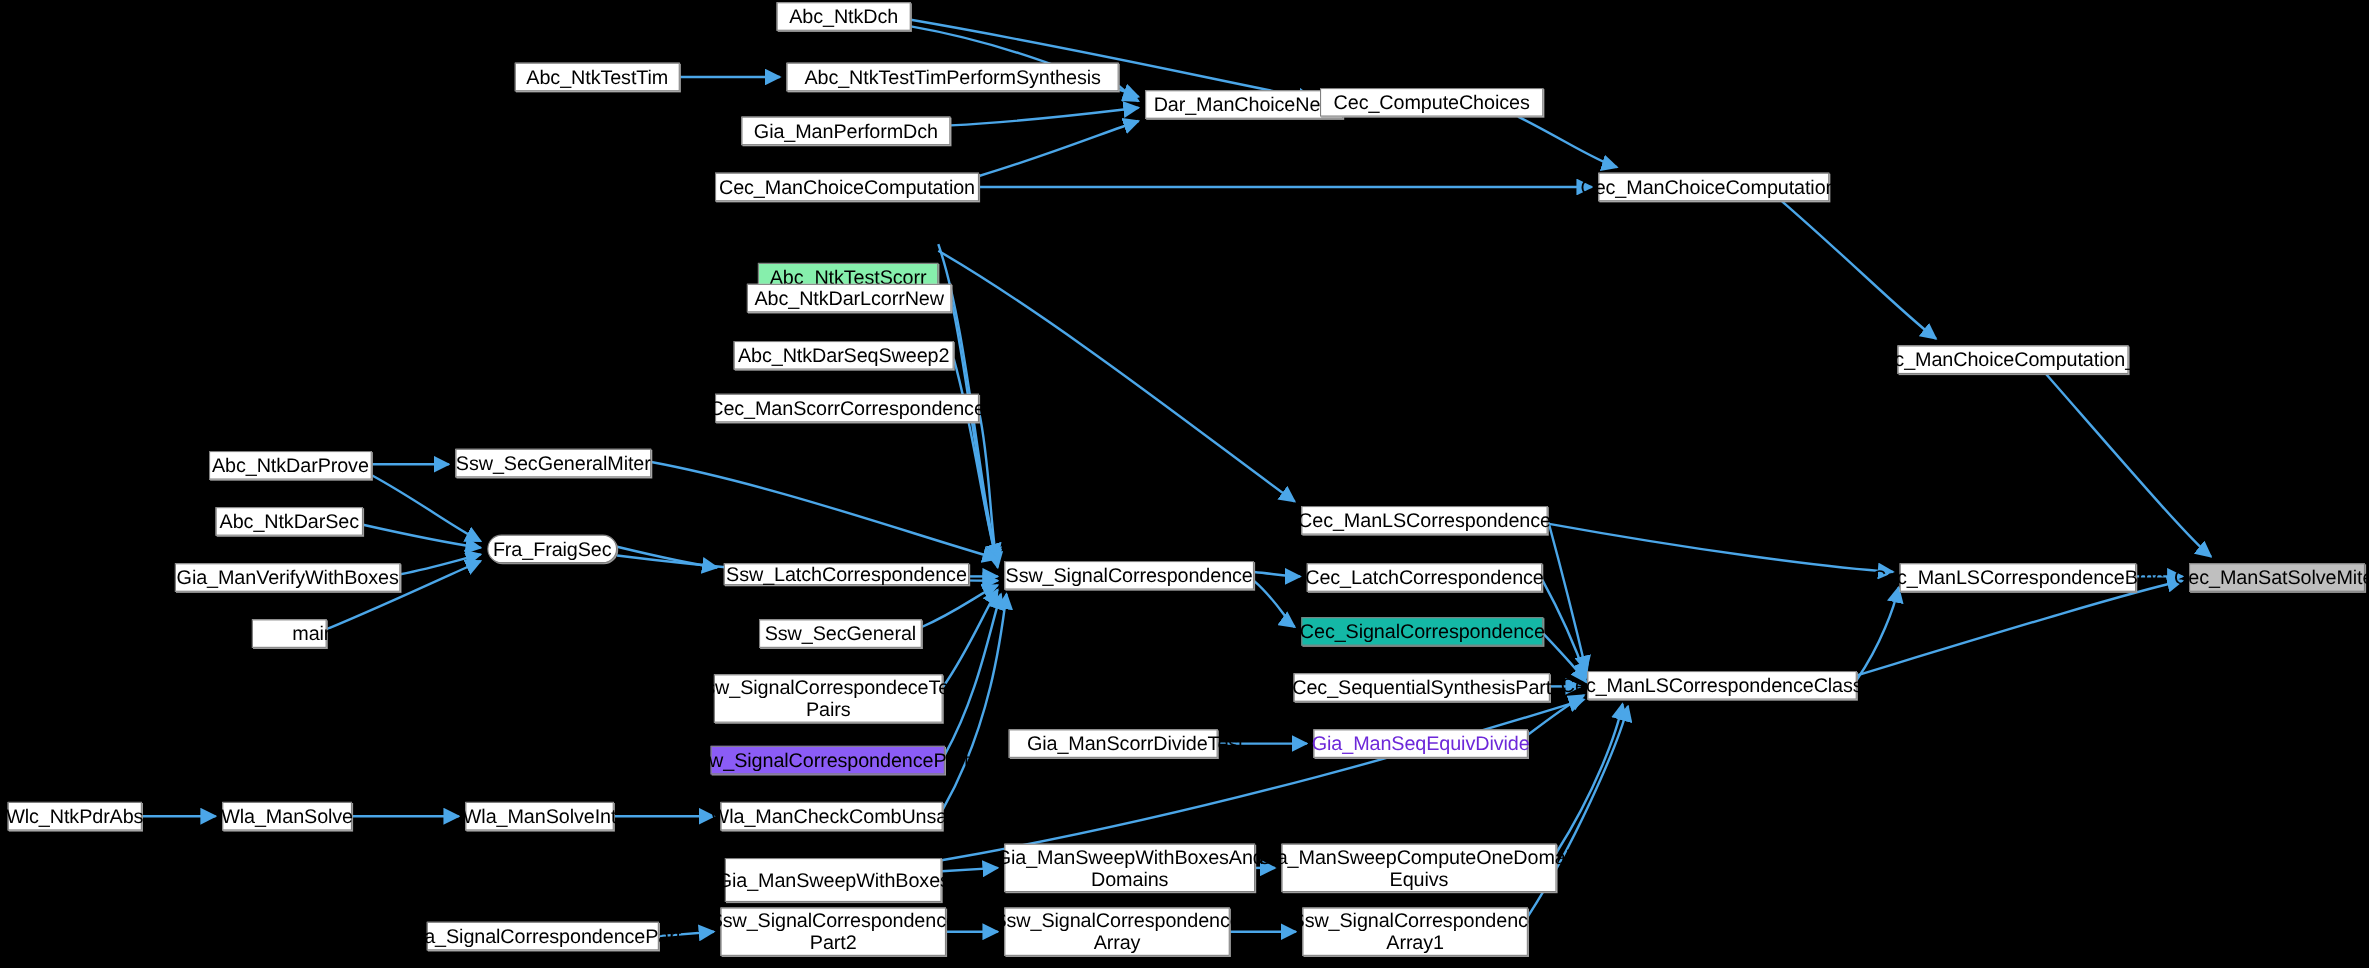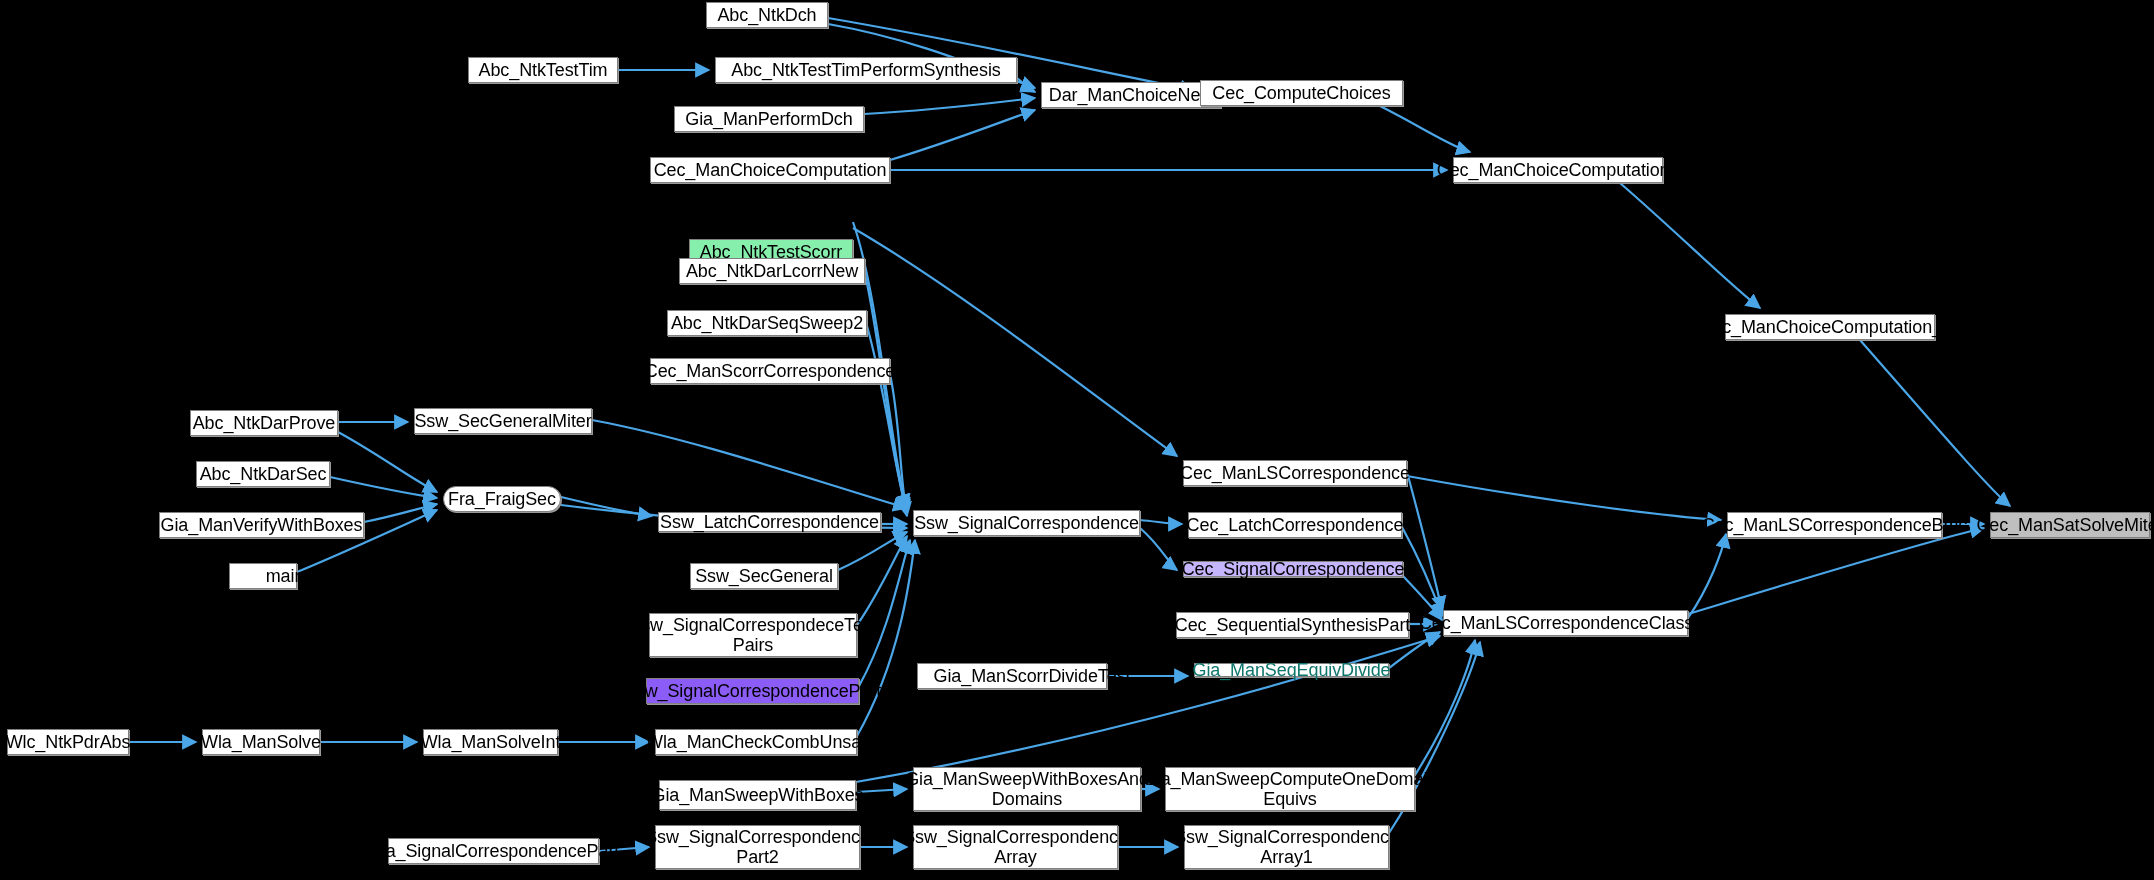--- a/index.html
+++ b/index.html
@@ -123,33 +123,33 @@
       <div class="node" style="left: 1183px; top: 460px; width: 224px; height: 26px; background: rgb(255, 255, 255); border-color: rgb(128, 128, 128); color: rgb(0, 0, 0);">Cec_ManLSCorrespondence</div>
       <div class="node" style="left: 443px; top: 486px; width: 118px; height: 26px; background: rgb(255, 255, 255); border-color: rgb(128, 128, 128); color: rgb(0, 0, 0); border-radius: 13px;">Fra_FraigSec</div>
       <div class="node" style="left: 159px; top: 512px; width: 205px; height: 26px; background: rgb(255, 255, 255); border-color: rgb(128, 128, 128); color: rgb(0, 0, 0);">Gia_ManVerifyWithBoxes</div>
       <div class="node" style="left: 658px; top: 512px; width: 223px; height: 20px; background: rgb(255, 255, 255); border-color: rgb(128, 128, 128); color: rgb(0, 0, 0);">Ssw_LatchCorrespondence</div>
       <div class="node" style="left: 913px; top: 510px; width: 227px; height: 26px; background: rgb(255, 255, 255); border-color: rgb(128, 128, 128); color: rgb(0, 0, 0);">Ssw_SignalCorrespondence</div>
       <div class="node" style="left: 1188px; top: 512px; width: 214px; height: 26px; background: rgb(255, 255, 255); border-color: rgb(128, 128, 128); color: rgb(0, 0, 0);">Cec_LatchCorrespondence</div>
       <div class="node" style="left: 1727px; top: 512px; width: 215px; height: 26px; background: rgb(255, 255, 255); border-color: rgb(128, 128, 128); color: rgb(0, 0, 0);">Cec_ManLSCorrespondenceBmc</div>
       <div class="node highlight" style="left: 1990px; top: 512px; width: 160px; height: 26px; background: rgb(191, 191, 191); border-color: rgb(128, 128, 128); color: rgb(0, 0, 0);">Cec_ManSatSolveMiter</div>
       <div class="node" style="left: 229px; top: 563px; width: 68px; height: 26px; background: rgb(255, 255, 255); border-color: rgb(128, 128, 128); color: rgb(0, 0, 0); padding-left: 44px;">main</div>
       <div class="node" style="left: 690px; top: 563px; width: 148px; height: 26px; background: rgb(255, 255, 255); border-color: rgb(128, 128, 128); color: rgb(0, 0, 0);">Ssw_SecGeneral</div>
-      <div class="node" style="left: 1183px; top: 561px; width: 220px; height: 16px; background: #c4b5fd; border-color: rgb(128, 128, 128); color: rgb(0, 0, 0);">Cec_SignalCorrespondence</div>
+      <div class="node" style="left: 1183px; top: 561px; width: 220px; height: 26px; background: #14b8a6; border-color: rgb(128, 128, 128); color: rgb(0, 0, 0);">Cec_SignalCorrespondence</div>
       <div class="node" style="left: 1176px; top: 612px; width: 233px; height: 26px; background: rgb(255, 255, 255); border-color: rgb(128, 128, 128); color: rgb(0, 0, 0);">Cec_SequentialSynthesisPart</div>
       <div class="node" style="left: 1443px; top: 610px; width: 245px; height: 26px; background: rgb(255, 255, 255); border-color: rgb(128, 128, 128); color: rgb(0, 0, 0);">Cec_ManLSCorrespondenceClasses</div>
       <div class="node" style="left: 649px; top: 613px; width: 208px; height: 44px; background: rgb(255, 255, 255); border-color: rgb(128, 128, 128); color: rgb(0, 0, 0);">Ssw_SignalCorrespondeceTest
 Pairs</div>
       <div class="node" style="left: 917px; top: 663px; width: 190px; height: 26px; background: rgb(255, 255, 255); border-color: rgb(128, 128, 128); color: rgb(0, 0, 0); padding-left: 40px;">Gia_ManScorrDivideTest</div>
-      <div class="node" style="left: 1194px; top: 663px; width: 195px; height: 14px; background: rgb(255, 255, 255); border-color: rgb(128, 128, 128); color: #0f766e;">Gia_ManSeqEquivDivide</div>
+      <div class="node" style="left: 1194px; top: 663px; width: 195px; height: 26px; background: rgb(255, 255, 255); border-color: rgb(128, 128, 128); color: #6d28d9;">Gia_ManSeqEquivDivide</div>
       <div class="node" style="left: 646px; top: 678px; width: 213px; height: 26px; background: #8b5cf6; border-color: rgb(128, 128, 128); color: rgb(0, 0, 0);">Ssw_SignalCorrespondencePart</div>
       <div class="node" style="left: 7px; top: 729px; width: 122px; height: 26px; background: rgb(255, 255, 255); border-color: rgb(128, 128, 128); color: rgb(0, 0, 0);">Wlc_NtkPdrAbs</div>
       <div class="node" style="left: 202px; top: 729px; width: 118px; height: 26px; background: rgb(255, 255, 255); border-color: rgb(128, 128, 128); color: rgb(0, 0, 0);">Wla_ManSolve</div>
       <div class="node" style="left: 423px; top: 729px; width: 135px; height: 26px; background: rgb(255, 255, 255); border-color: rgb(128, 128, 128); color: rgb(0, 0, 0);">Wla_ManSolveInt</div>
       <div class="node" style="left: 655px; top: 729px; width: 202px; height: 26px; background: rgb(255, 255, 255); border-color: rgb(128, 128, 128); color: rgb(0, 0, 0);">Wla_ManCheckCombUnsat</div>
-      <div class="node" style="left: 659px; top: 780px; width: 197px; height: 30px; background: rgb(255, 255, 255); border-color: rgb(128, 128, 128); color: rgb(0, 0, 0);">Gia_ManSweepWithBoxes</div>
+      <div class="node" style="left: 659px; top: 780px; width: 197px; height: 40px; background: rgb(255, 255, 255); border-color: rgb(128, 128, 128); color: rgb(0, 0, 0);">Gia_ManSweepWithBoxes</div>
       <div class="node" style="left: 913px; top: 767px; width: 228px; height: 44px; background: rgb(255, 255, 255); border-color: rgb(128, 128, 128); color: rgb(0, 0, 0);">Gia_ManSweepWithBoxesAnd
 Domains</div>
       <div class="node" style="left: 1165px; top: 767px; width: 250px; height: 44px; background: rgb(255, 255, 255); border-color: rgb(128, 128, 128); color: rgb(0, 0, 0);">Gia_ManSweepComputeOneDomain
 Equivs</div>
       <div class="node" style="left: 388px; top: 838px; width: 211px; height: 26px; background: rgb(255, 255, 255); border-color: rgb(128, 128, 128); color: rgb(0, 0, 0);">Gia_SignalCorrespondencePart</div>
       <div class="node" style="left: 655px; top: 825px; width: 205px; height: 44px; background: rgb(255, 255, 255); border-color: rgb(128, 128, 128); color: rgb(0, 0, 0);">Ssw_SignalCorrespondence
 Part2</div>
       <div class="node" style="left: 913px; top: 825px; width: 205px; height: 44px; background: rgb(255, 255, 255); border-color: rgb(128, 128, 128); color: rgb(0, 0, 0);">Ssw_SignalCorrespondence
 Array</div>
       <div class="node" style="left: 1184px; top: 825px; width: 205px; height: 44px; background: rgb(255, 255, 255); border-color: rgb(128, 128, 128); color: rgb(0, 0, 0);">Ssw_SignalCorrespondence

